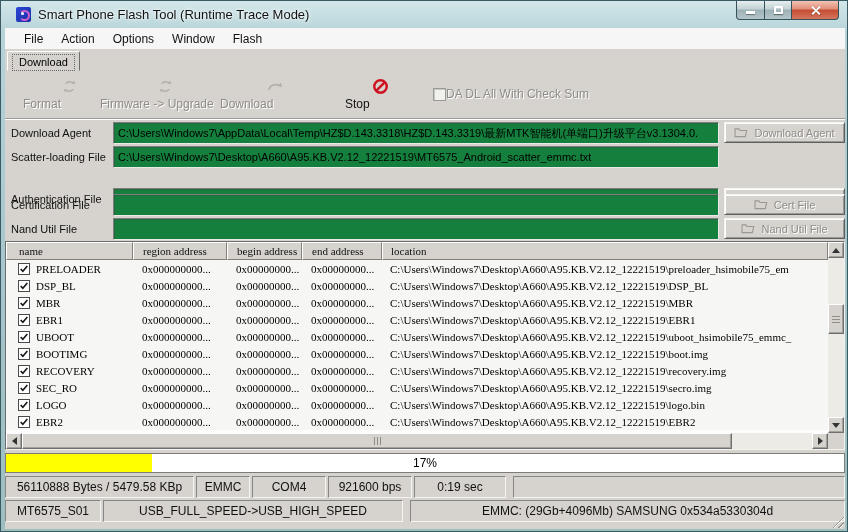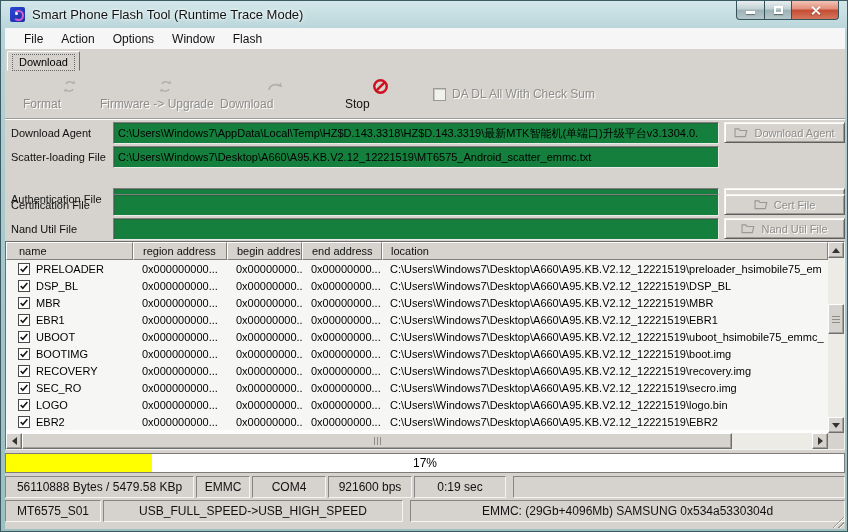--- a/index.html
+++ b/index.html
@@ -4,21 +4,21 @@
 <style>
   * { box-sizing: border-box; margin:0; padding:0; }
   body { font-family:"Liberation Sans",sans-serif; background:#7a9ba3; width:848px; height:532px; }
 
   .window { position:relative; width:848px; height:532px; overflow:hidden;
     border:1px solid #3c5a62;
     background:linear-gradient(180deg,#d2e7ea 0%,#b6d3d8 6%,#a2c4ca 60%,#9cbfc0 100%); }
 
   
   .titlebar { position:absolute; left:0; top:0; width:100%; height:27px;
-    display:flex; align-items:center; padding-left:9px; gap:7px;
+    display:flex; align-items:center; padding-left:15px; gap:7px;
     font-size:13px; color:#121212; text-shadow:0 0 3px #fff, 0 0 6px #fff; }
   .appicon { width:15px; height:15px; background:linear-gradient(135deg,#2a46d8,#1b2fa0); border-radius:2px; position:relative; flex:0 0 auto; }
   .appicon::before { content:""; position:absolute; left:3px; top:3px; width:7px; height:7px;
     border:2px solid #cf5fd0; border-left-color:transparent; border-radius:50%; }
   .appicon::after { content:""; position:absolute; left:5px; top:5px; width:3px; height:3px; background:#fff; border-radius:50%; }
 
   .winbtns { position:absolute; top:0; right:8px; display:flex; }
   .wbtn { height:19px; border:1px solid #33525a; border-top:none; position:relative;
     display:flex; align-items:center; justify-content:center;
     background:linear-gradient(180deg,#e7eef0 0%,#c2d1d4 45%,#9db2b6 50%,#b5c6c9 100%); }
@@ -43,38 +43,38 @@
   .tab { position:absolute; left:2px; top:2px; height:20px; padding:2px 4px;
     background:#d6d3ce; border:1px solid; border-color:#fff #6e6e6e #d6d3ce #fff; border-radius:2px 2px 0 0; font-size:11px; }
   .tab-inner { display:inline-block; border:1px dotted #666; padding:1px 6px 2px 6px; }
 
   .toolbar { position:absolute; left:0; top:43px; width:840px; height:48px; border-bottom:1px solid #9c9a96; box-shadow:0 1px 0 #fff; }
   .tbtn { position:absolute; top:7px; text-align:left; font-size:12px; }
   .tbtn .ic { height:17px; display:flex; align-items:center; justify-content:center; margin-bottom:2px; }
   .dis { color:#8f8d8a; text-shadow:1px 1px 0 #fff; }
   .en  { color:#111; }
 
-  .tchk { position:absolute; left:428px; top:16px; display:flex; align-items:flex-end; gap:6px; font-size:12px; }
+  .tchk { position:absolute; left:428px; top:16px; display:flex; align-items:flex-end; font-size:12px; }
   .chkbox { width:13px; height:13px; background:#f1f1ee; border:1px solid #9a9a9a; box-shadow:inset 1px 1px 0 #c9c7c2; }
 
   
   .fields { position:absolute; left:0; top:91px; width:840px; height:122px; }
   .frow { position:absolute; left:0; width:840px; height:22px; }
   .flabel { position:absolute; left:6px; top:0; height:22px; display:flex; align-items:center; font-size:11px; color:#111; }
   .finput { position:absolute; left:108px; top:0; width:606px; height:22px; background:#15803d;
     border:1px solid; border-color:#7e7e7e #eceae6 #eceae6 #7e7e7e; box-shadow:inset 1px 1px 0 rgba(64,64,64,.35);
     font-family:"Liberation Sans",sans-serif; font-size:11px; padding:2px 4px; color:#000; }
   .fbtn { position:absolute; left:719px; top:0; width:121px; height:21px;
     background:#d6d3ce; border:1px solid; border-color:#f6f4f0 #5f5f5f #5f5f5f #f6f4f0;
     box-shadow:inset 1px 1px 0 #fff, inset -1px -1px 0 #9b9993;
     display:flex; align-items:center; justify-content:center; gap:6px; font-size:11px; }
 
   
   .table { position:absolute; left:0; top:213px; width:840px; height:209px; background:#fdfdfd;
-    border:1px solid; border-color:#6d6d6d #f4f2ee #f4f2ee #6d6d6d; overflow:hidden; }
+    border:1px solid; border-color:#6d6d6d #f4f2ee #f4f2ee #6d6d6d; overflow:hidden;font-family:Liberation Serif, serif; }
   .thead { position:absolute; left:0; top:0; width:822px; height:18px; display:flex; }
   .th { background:#d6d3ce; border:1px solid; border-color:#fff #828078 #828078 #fff;
     font-size:11px; color:#111; display:flex; align-items:center; padding-left:9px; white-space:nowrap; overflow:hidden; }
   .tbody { position:absolute; left:0; top:18px; width:822px; }
   .tr { display:flex; height:17px; align-items:center; background:#f6f6f5; }
   .td { font-size:11px; color:#000; white-space:nowrap; overflow:hidden; padding-left:9px; flex:0 0 auto; }
   .c-name { width:127px; display:flex; align-items:center; gap:6px; padding-left:12px; }
   .c-reg { width:94px; } .c-beg { width:75px; } .c-end { width:80px; } .c-loc { width:446px; padding-left:8px; }
   .rowcb { width:12px; height:12px; background:#fff; border:1px solid #4a4a4a; display:flex; align-items:center; justify-content:center; flex:0 0 auto; }
 

